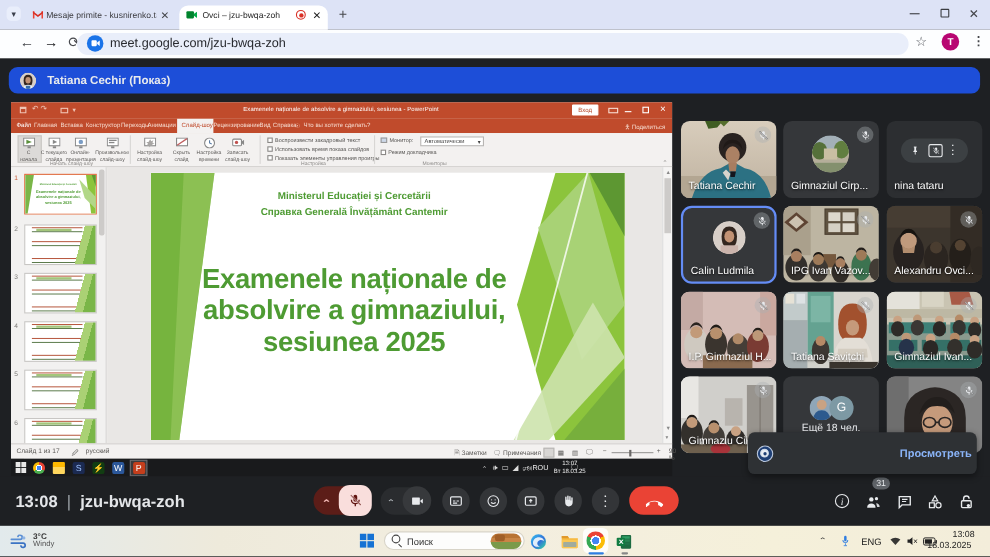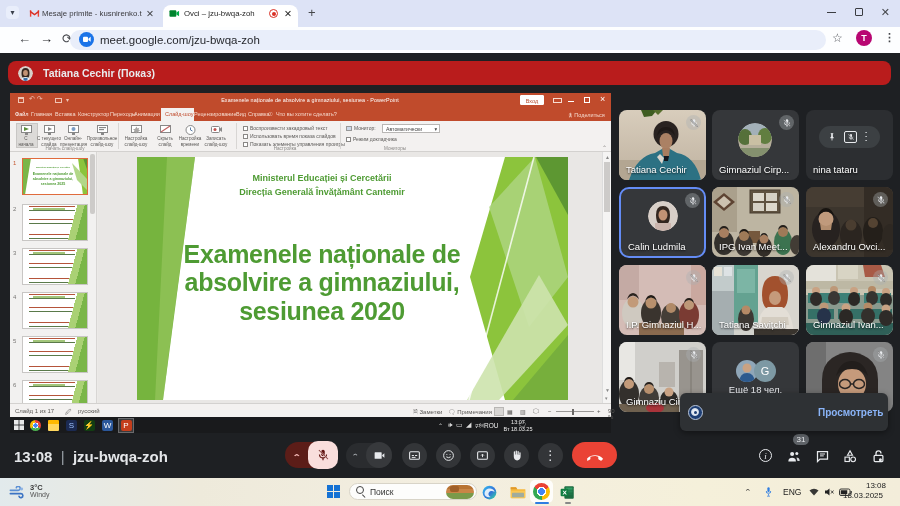--- a/index.html
+++ b/index.html
@@ -8,21 +8,21 @@
 #toolbar{position:absolute;left:0;top:27px;width:900px;height:26px;background:#fdfeff}
 .tab-active{position:absolute;left:163px;top:5px;width:135px;height:22px;background:#fff;border-radius:8px 8px 0 0}
 .ticon{position:absolute;width:11px;height:11px}
 .tabtxt{position:absolute;font-size:7.8px;color:#3a3a3e;white-space:nowrap;overflow:hidden}
 .xbtn{position:absolute;font-size:9.5px;color:#45474b}
 #chev-pill{position:absolute;left:6px;top:6px;width:13px;height:13px;border-radius:4px;background:#e9eefb;color:#3a3f4b;font-size:8px;text-align:center;line-height:13px}
 #omnibox{position:absolute;left:70px;top:30px;width:756px;height:20px;border-radius:10px;background:#e9eefa}
 #omnitxt{position:absolute;left:100px;top:33.5px;font-size:11.5px;color:#27292e}
 .navic{position:absolute;top:31px;font-size:13px;color:#46484d}
 
-#meethdr{position:absolute;left:8px;top:61px;width:883px;height:24px;background:#b91c1c;border-radius:8px}
+#meethdr{position:absolute;left:8px;top:61px;width:883px;height:24px;background:#1d4ed8;border-radius:8px}
 #meethdr .nm{position:absolute;left:35px;top:6px;font-size:10.5px;color:#e8eaed;font-weight:bold}
 
 #ppt{position:absolute;left:10px;top:93px;width:601px;height:324px;background:#eceae8}
 #ppt-title{position:absolute;left:0;top:0;width:601px;height:15px;background:#c04b2c}
 #ppt-tabs{position:absolute;left:0;top:15px;width:601px;height:13px;background:#c04b2c}
 #ppt-ribbon{position:absolute;left:0;top:28px;width:601px;height:31px;background:#f3f1f0;border-bottom:1px solid #d3d1cf}
 .rtab{position:absolute;top:2.5px;font-size:5.5px;color:#f5d9cd;white-space:nowrap}
 .rgl{position:absolute;top:24.5px;font-size:4.6px;color:#8a8886;width:60px;text-align:center}
 .rbtn{position:absolute;width:28px;text-align:center;font-size:4.6px;color:#5a5856;line-height:1.18}
 .rsep{position:absolute;top:2px;width:1px;height:26px;background:#d8d6d4}
@@ -235,22 +235,22 @@
       <polygon points="0,0 58,0 26,243 0,243" fill="#76b43e"></polygon>
       <polygon points="30,0 58,0 34,180 26,243 18,243" fill="#a2cc68" opacity="0.5"></polygon>
       <polygon points="368,0 431,0 431,243 368,243 333,120" fill="#8cc43c"></polygon>
       <polygon points="399,0 431,0 431,58" fill="#5d9732"></polygon>
       <polygon points="352,50 398,0 431,120 392,170" fill="#b2d788" opacity="0.75"></polygon>
       <polygon points="330,243 402,118 431,168 362,243" fill="#cde3ad" opacity="0.9"></polygon>
       <polygon points="376,243 431,178 431,243" fill="#74ad3c" opacity="0.9"></polygon>
       <line x1="397" y1="0" x2="332" y2="243" stroke="#fff" stroke-width="1.6" opacity="0.8"></line>
     </svg>
     <div style="position:absolute;left:0;top:16px;width:370px;text-align:center;font-size:9px;font-weight:bold;color:#4e9b33">Ministerul Educației și Cercetării</div>
-    <div style="position:absolute;left:0;top:30px;width:370px;text-align:center;font-size:9px;font-weight:bold;color:#4e9b33">Direcția Generală Învățământ Cantemir</div>
-    <div style="position:absolute;left:25px;top:83px;width:320px;text-align:center;font-size:25px;font-weight:bold;color:#4e9b33;line-height:1.13;letter-spacing:-0.3px">Examenele naționale de absolvire a gimnaziului, sesiunea 2020</div>
+    <div style="position:absolute;left:0;top:30px;width:370px;text-align:center;font-size:9px;font-weight:bold;color:#4e9b33">Справка Generală Învățământ Cantemir</div>
+    <div style="position:absolute;left:25px;top:83px;width:320px;text-align:center;font-size:25px;font-weight:bold;color:#4e9b33;line-height:1.13;letter-spacing:-0.3px">Examenele naționale de absolvire a gimnaziului, sesiunea 2025</div>
   </div>
   <div id="vsb">
     <div style="position:absolute;left:2px;top:2px;font-size:5px;color:#888">▲</div>
     <div style="position:absolute;left:1px;top:10px;width:6px;height:50px;background:#cdcbc9"></div>
     <div style="position:absolute;left:2px;bottom:10px;font-size:5px;color:#888">▼</div>
     <div style="position:absolute;left:2px;bottom:2px;font-size:5px;color:#888">▾</div>
   </div>
   <div id="ppt-status">
     <div style="position:absolute;left:5px;top:4px">Слайд 1 из 17</div>
     <div style="position:absolute;left:55px;top:4px">🖉</div>
@@ -413,21 +413,21 @@
       <path d="M66 43 q5 -6 10 0 q-1 -5 -5 -5 q-4 0 -5 5" fill="#231e1a"></path>
   <ellipse cx="85" cy="58" rx="7" ry="10" fill="#423c35"></ellipse>
   </svg>
   <div class="micoff">
       <svg width="10" height="10" viewBox="0 0 24 24" fill="#e8eaed">
         <path d="M12 14a3 3 0 0 0 3-3V6a3 3 0 0 0-6 0v5a3 3 0 0 0 3 3z"></path>
         <path d="M17 11a5 5 0 0 1-10 0H5a7 7 0 0 0 6 6.9V21h2v-3.1A7 7 0 0 0 19 11z"></path>
         <path d="M3.3 4.7l16 16 1.4-1.4-16-16z" stroke="#555" stroke-width="1"></path>
       </svg>
     </div>
-  <div class="tname">IPG Ivan Meet...</div>
+  <div class="tname">IPG Ivan Vazov...</div>
 </div>
 <div class="tile" style="left:806px;top:187px">
   <svg width="87" height="70">
       <rect width="87" height="70" fill="#3c352d"></rect>
   <rect x="0" y="0" width="87" height="20" fill="#463d33"></rect>
   <rect x="58" y="0" width="29" height="70" fill="#332c25"></rect>
   <ellipse cx="20" cy="42" rx="14" ry="18" fill="#272220"></ellipse>
   <circle cx="20" cy="32" r="7.5" fill="#c09a7c"></circle>
       <path d="M12 29 q8 -9 16 0 q-2 -8 -8 -8 q-6 0 -8 8" fill="#181410"></path>
   <path d="M14 36 q6 6 12 0 l-1 7 h-10 Z" fill="#b28d6e"></path>

